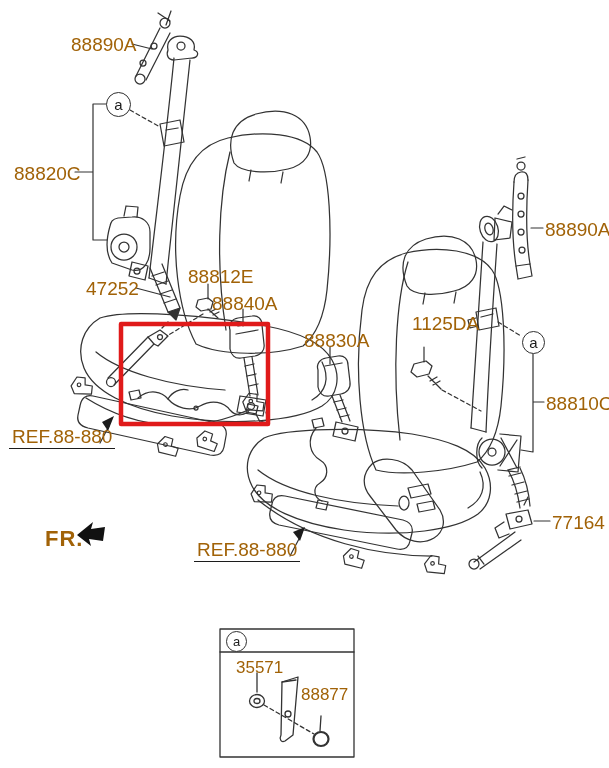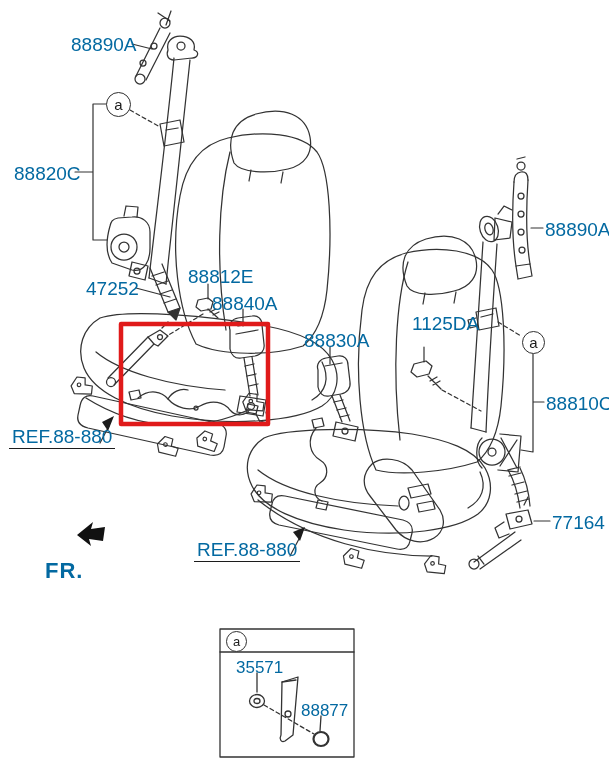--- a/index.html
+++ b/index.html
@@ -6,21 +6,21 @@
   #stage{
     position:relative;
     width:609px;height:768px;
     background:#fff;
     font-family:"Liberation Sans", sans-serif;
     overflow:hidden;
   }
   #art{position:absolute;left:0;top:0;}
   .lbl{
     position:absolute;
-    color:#0369a1;
+    color:#a16207;
     font-size:19px;
     line-height:1.0;
     white-space:nowrap;
     letter-spacing:0px;
   }
   .lbl.small{font-size:17px;}
   .ref{
     border-bottom:1.6px solid #1c1c1c;
     padding:0 3px 2px 3px;
   }
@@ -272,22 +272,22 @@
 <div class="lbl" style="left:212px;top:294px;">88840A</div>
 <div class="lbl" style="left:304px;top:331px;">88830A</div>
 <div class="lbl" style="left:396px;top:314px;margin-left:16px;">1125DA</div>
 <div class="lbl" style="left:545px;top:220px;">88890A</div>
 <div class="lbl" style="left:546px;top:394px;">88810C</div>
 <div class="lbl" style="left:552px;top:513px;">77164</div>
 
 <div class="lbl ref" style="left:9px;  top:427px;">REF.88-880</div>
 <div class="lbl ref" style="left:194px;top:540px;">REF.88-880</div>
 
-<div class="lbl fr" style="left:45px;top:560px;">FR.</div>
+<div class="lbl fr" style="left:45px;top:528px;">FR.</div>
 
 <div class="amark" style="left:106px;top:92px; width:23px;height:23px;">a</div>
 <div class="amark" style="left:522px;top:331px;width:21px;height:21px;">a</div>
 <div class="amark" style="left:226px;top:631px;width:19px;height:19px;font-size:13px;">a</div>
 
 <div class="lbl small" style="left:236px;top:659px;">35571</div>
-<div class="lbl small" style="left:301px;top:702px;">88877</div>
+<div class="lbl small" style="left:301px;top:686px;">88877</div>
 
 </div>
 
 </body></html>

